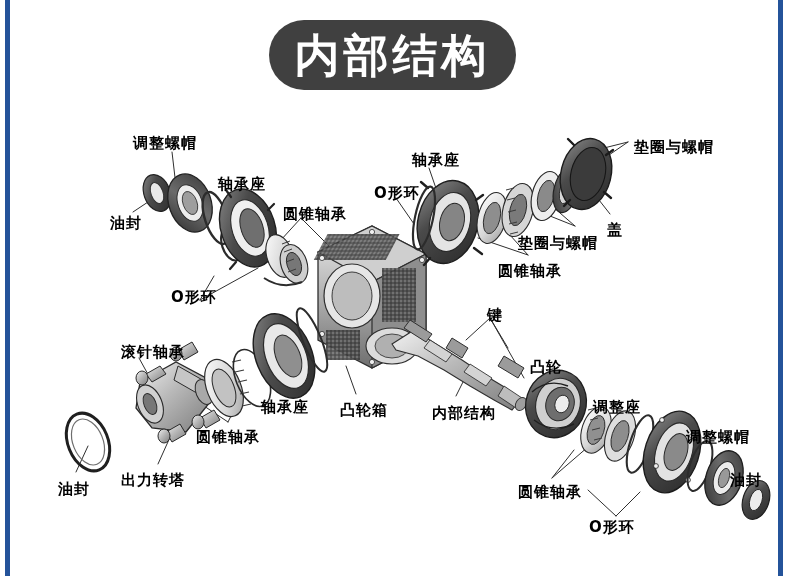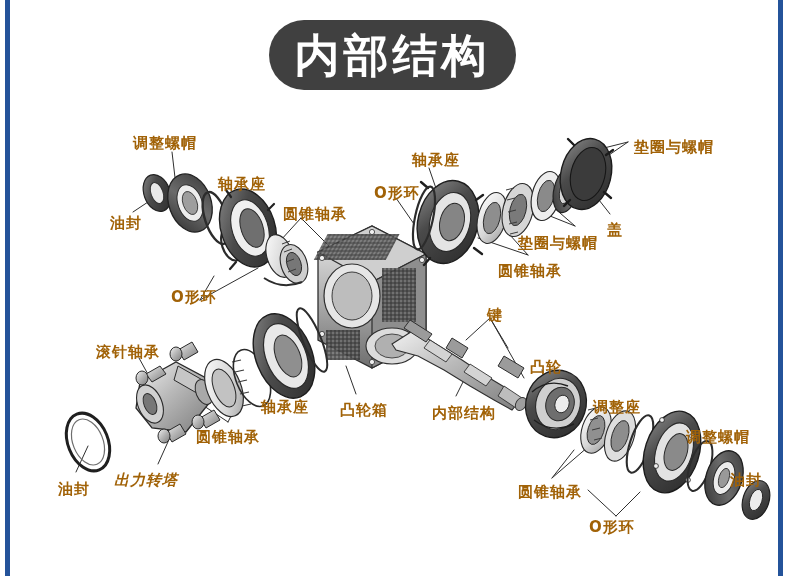--- a/index.html
+++ b/index.html
@@ -25,21 +25,21 @@
     box-sizing:border-box;
   }
   #title-badge .txt{
     color:#ffffff;font-weight:700;font-size:45px;letter-spacing:4px;
     line-height:1;white-space:nowrap;
     font-family:"DejaVu Sans","Liberation Sans",sans-serif;
   }
 
   
   .lbl{
-    position:absolute;white-space:nowrap;color:#a16207;
+    position:absolute;white-space:nowrap;color:#000000;
     font-weight:700;font-size:15px;line-height:1;
     letter-spacing:1px;
     font-family:"DejaVu Sans","Liberation Sans",sans-serif;
   }
 
   
   svg#art{position:absolute;left:0;top:0;width:790px;height:576px;}
 </style>
 </head>
 <body>
@@ -332,25 +332,25 @@
       <div class="lbl" style="left: 110px; top: 216px;">油封</div>
       <div class="lbl" style="left: 218px; top: 177px;">轴承座</div>
       <div class="lbl" style="left: 283px; top: 207px;">圆锥轴承</div>
       <div class="lbl" style="left: 171px; top: 290px;">O形环</div>
       <div class="lbl" style="left: 412px; top: 153px;">轴承座</div>
       <div class="lbl" style="left: 374px; top: 186px;">O形环</div>
       <div class="lbl" style="left: 634px; top: 140px;">垫圈与螺帽</div>
       <div class="lbl" style="left: 607px; top: 223px;">盖</div>
       <div class="lbl" style="left: 518px; top: 236px;">垫圈与螺帽</div>
       <div class="lbl" style="left: 498px; top: 264px;">圆锥轴承</div>
-      <div class="lbl" style="left: 96px; top: 345px;">滚针轴承</div>
+      <div class="lbl" style="left: 121px; top: 345px;">滚针轴承</div>
       <div class="lbl" style="left: 261px; top: 400px;">轴承座</div>
       <div class="lbl" style="left: 196px; top: 430px;">圆锥轴承</div>
       <div class="lbl" style="left: 58px; top: 482px;">油封</div>
-      <div class="lbl" style="left: 114px; top: 473px; font-style: italic;">出力转塔</div>
+      <div class="lbl" style="left: 121px; top: 473px;">出力转塔</div>
       <div class="lbl" style="left: 340px; top: 403px;">凸轮箱</div>
       <div class="lbl" style="left: 432px; top: 406px;">内部结构</div>
       <div class="lbl" style="left: 487px; top: 308px;">键</div>
       <div class="lbl" style="left: 530px; top: 360px;">凸轮</div>
       <div class="lbl" style="left: 593px; top: 400px;">调整座</div>
       <div class="lbl" style="left: 686px; top: 430px;">调整螺帽</div>
       <div class="lbl" style="left: 730px; top: 473px;">油封</div>
       <div class="lbl" style="left: 518px; top: 485px;">圆锥轴承</div>
       <div class="lbl" style="left: 589px; top: 520px;">O形环</div>
     </div>

